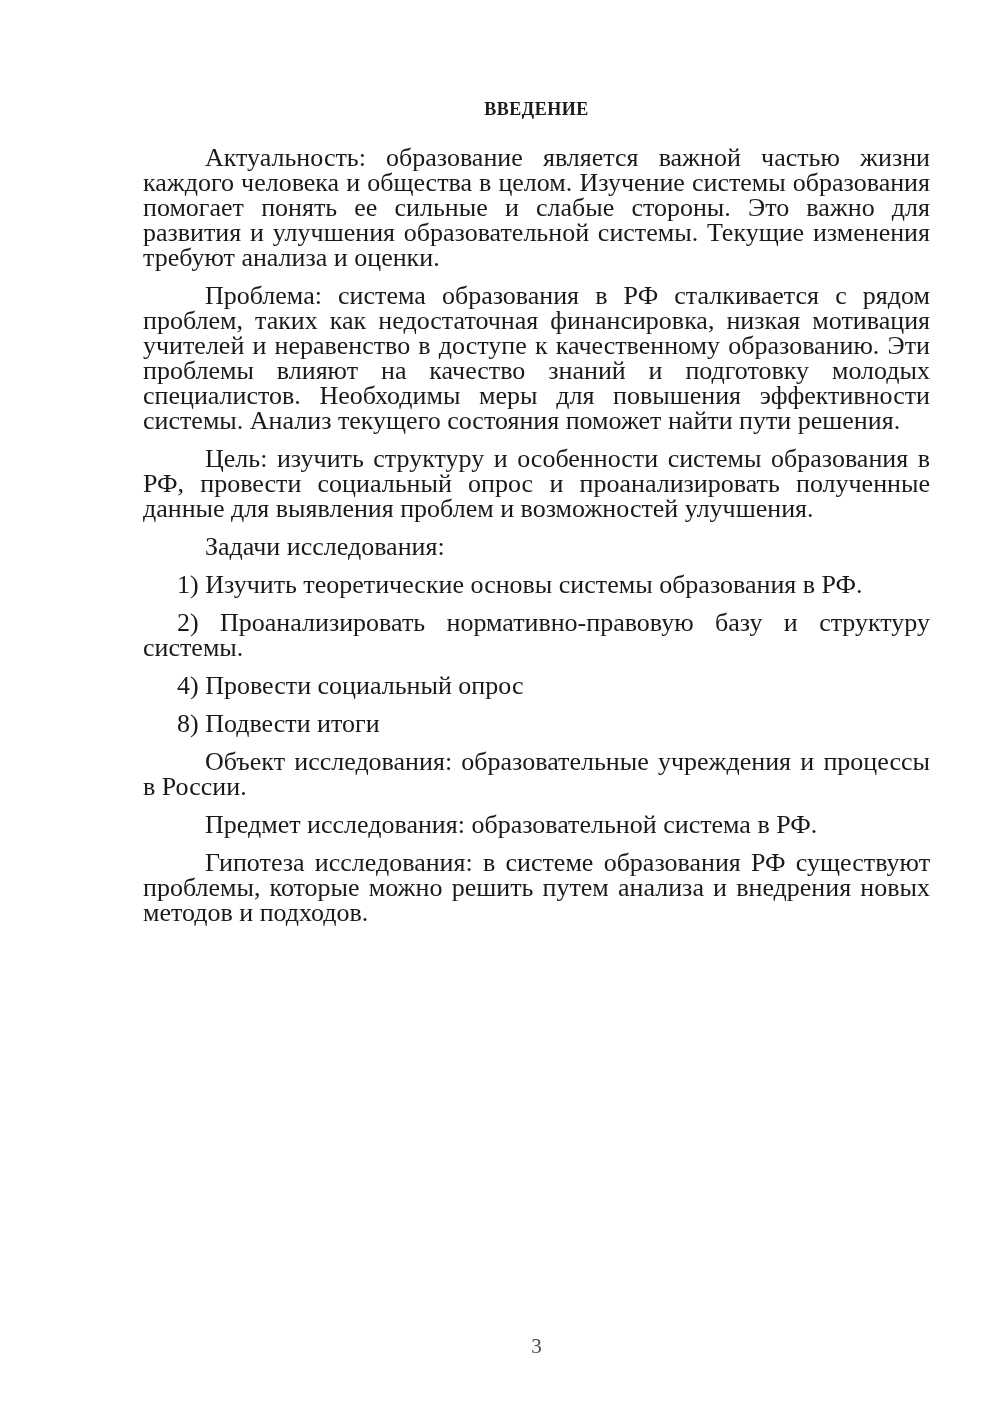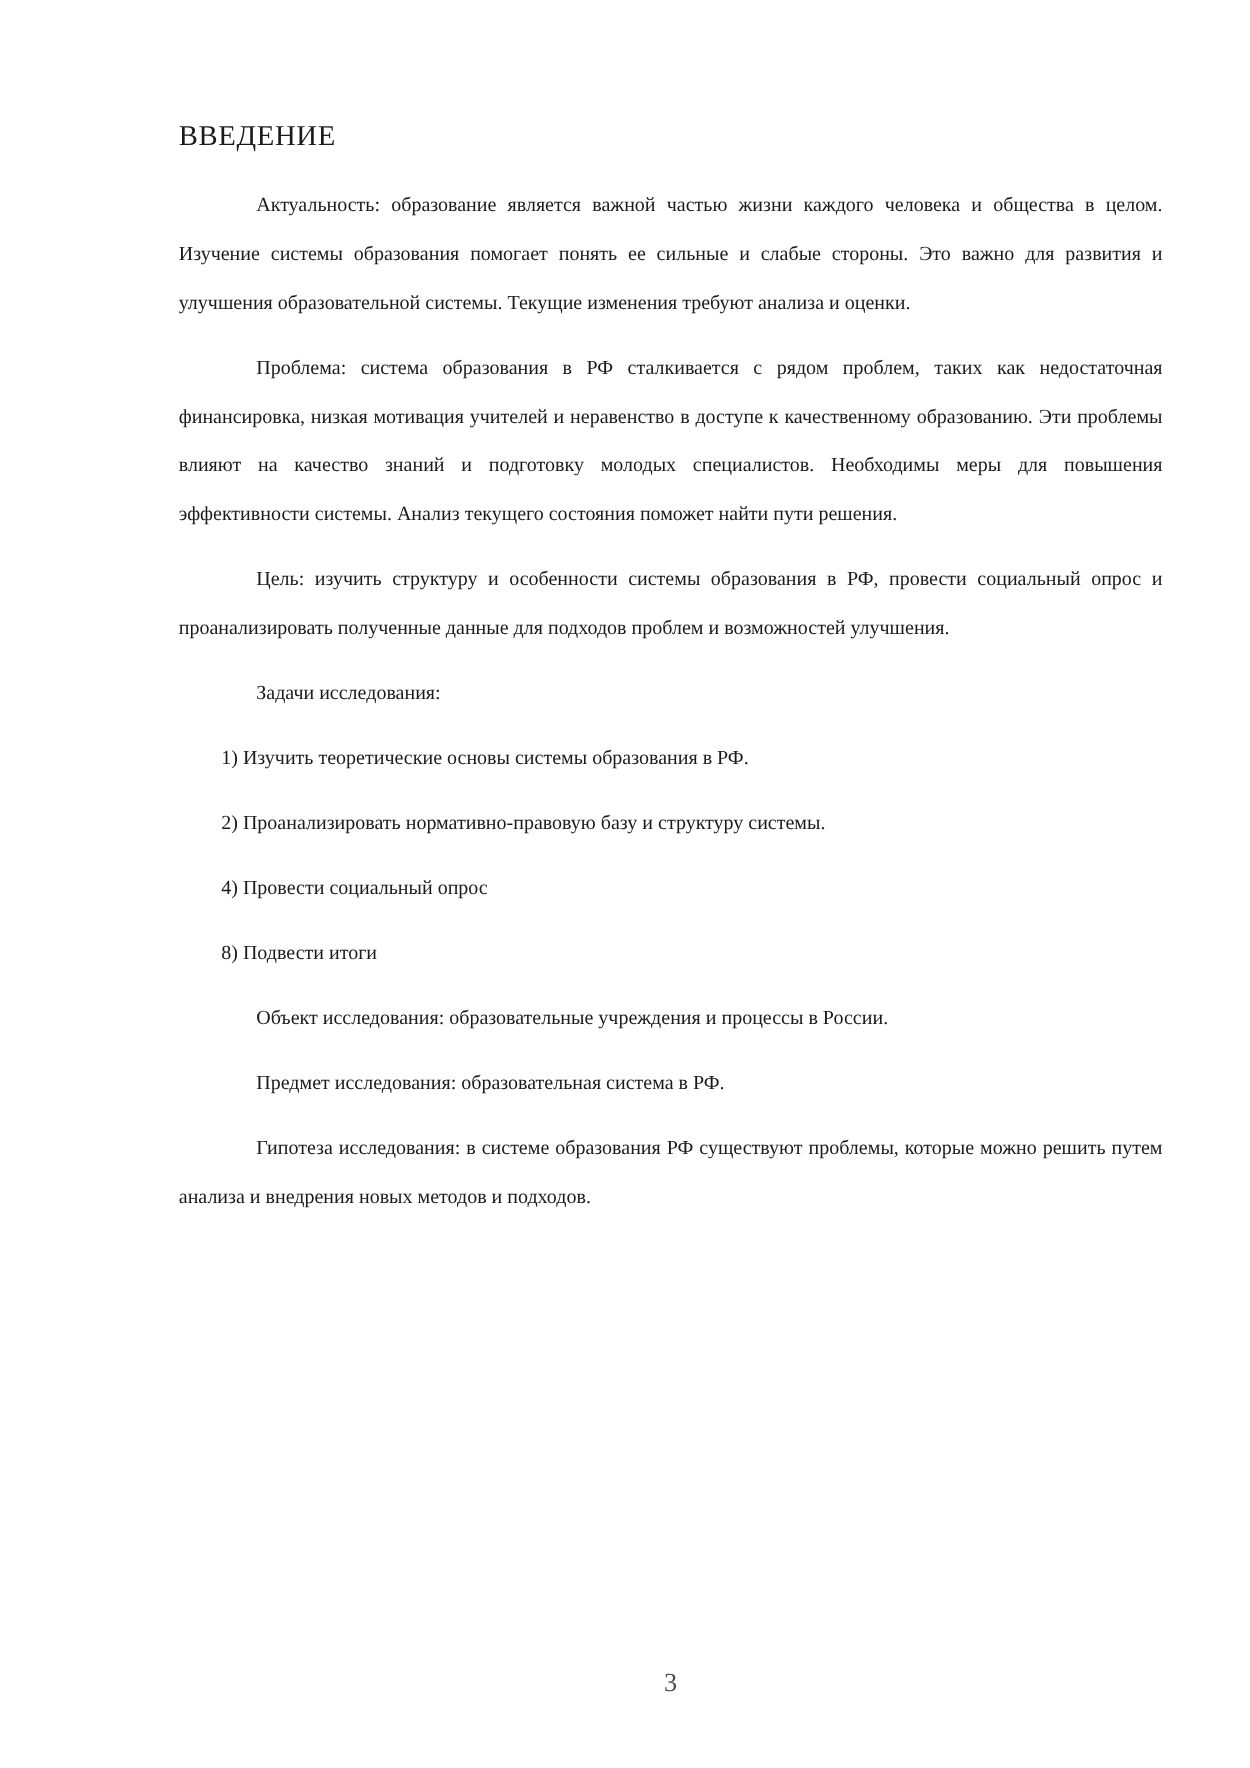--- a/index.html
+++ b/index.html
@@ -16,31 +16,31 @@
     color: #1a1a1a;
     overflow: hidden;
   }
   .content {
     position: absolute;
     left: 143px;
     top: 95px;
     width: 787px;
   }
   .doc-title {
-    font-size: 23px;
-    font-weight: normal;
-    text-align: left;
+    font-size: 18px;
+    font-weight: bold;
+    text-align: center;
     line-height: 28px;
     margin: 0 0 22px 0;
     letter-spacing: 0.5px;
   }
   .para {
     margin: 0 0 13px 0;
-    font-size: 16px;
-    line-height: 39px;
+    font-size: 26px;
+    line-height: 25px;
     text-align: justify;
   }
   .body-para {
     text-indent: 62px;
   }
   .task-item {
     text-indent: 34px;
   }
   .page-number {
     position: absolute;
@@ -58,36 +58,36 @@
 
 <div class="page">
   <div class="content">
 
     <h1 class="doc-title">ВВЕДЕНИЕ</h1>
 
     <p class="para body-para">Актуальность: образование является важной частью жизни каждого человека и общества в целом. Изучение системы образования помогает понять ее сильные и слабые стороны. Это важно для развития и улучшения образовательной системы. Текущие изменения требуют анализа и оценки.</p>
 
     <p class="para body-para">Проблема: система образования в РФ сталкивается с рядом проблем, таких как недостаточная финансировка, низкая мотивация учителей и неравенство в доступе к качественному образованию. Эти проблемы влияют на качество знаний и подготовку молодых специалистов. Необходимы меры для повышения эффективности системы. Анализ текущего состояния поможет найти пути решения.</p>
 
-    <p class="para body-para">Цель: изучить структуру и особенности системы образования в РФ, провести социальный опрос и проанализировать полученные данные для подходов проблем и возможностей улучшения.</p>
+    <p class="para body-para">Цель: изучить структуру и особенности системы образования в РФ, провести социальный опрос и проанализировать полученные данные для выявления проблем и возможностей улучшения.</p>
 
     <p class="para body-para">Задачи исследования:</p>
 
     <p class="para task-item">1) Изучить теоретические основы системы образования в РФ.</p>
 
     <p class="para task-item">2) Проанализировать нормативно-правовую базу и структуру системы.</p>
 
 
     <p class="para task-item">4) Провести социальный опрос</p>
 
     <p class="para task-item">8) Подвести итоги</p>
 
     <p class="para body-para">Объект исследования: образовательные учреждения и процессы в России.</p>
 
-    <p class="para body-para">Предмет исследования: образовательная система в РФ.</p>
+    <p class="para body-para">Предмет исследования: образовательной система в РФ.</p>
 
     <p class="para body-para">Гипотеза исследования: в системе образования РФ существуют проблемы, которые можно решить путем анализа и внедрения новых методов и подходов.</p>
 
 
   </div>
 
   <div class="page-number">3</div>
 </div>
 
 </body></html>

